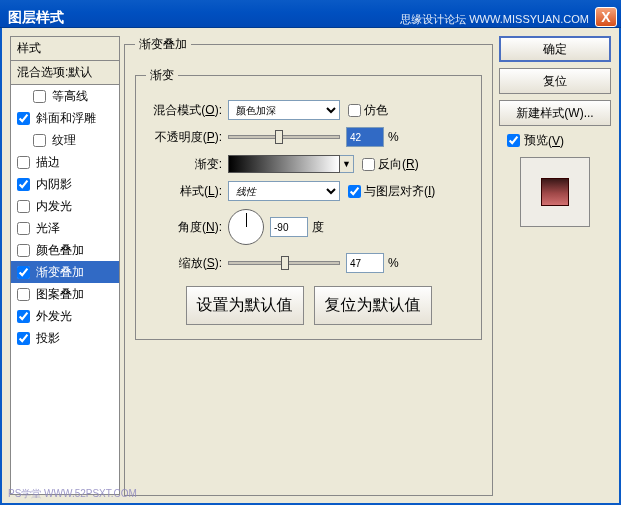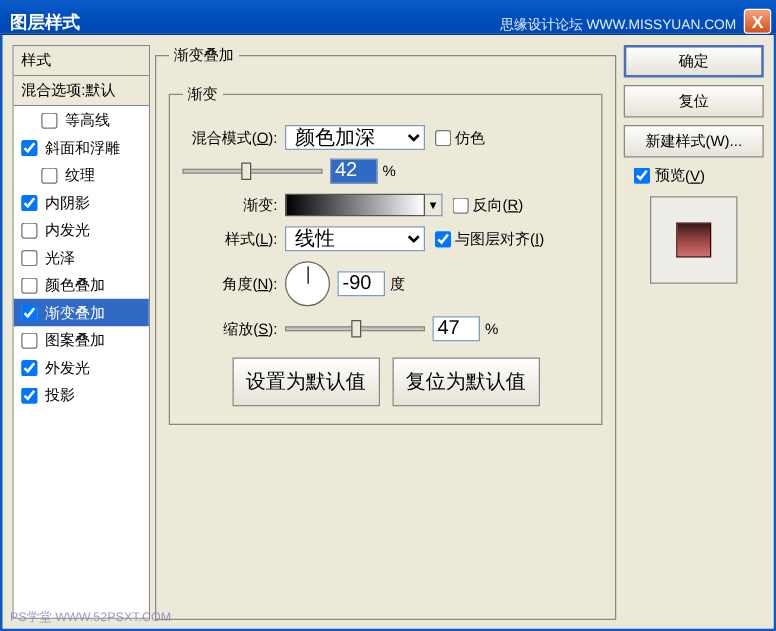--- a/index.html
+++ b/index.html
@@ -87,28 +87,28 @@
   margin: 5px 0;
   height: 22px;
 }
 .form-label {
   width: 82px;
   text-align: right;
   padding-right: 6px;
 }
 .form-label .u { text-decoration: underline; }
 select, input[type=text] {
-  font-family: inherit; font-size: 16px;
+  font-family: inherit; font-size: 10px;
   height: 20px;
   border: 1px solid #7f9db9;
   background: #fff;
   padding: 0 3px;
 }
 select.blend { width: 112px; }
-select.style { width: 112px; }
+select.style { width: 112px; font-style: italic; }
 input.num { width: 38px; text-align: left; }
 input.num.sel { background: #316ac5; color: #fff; }
 .chk { display: flex; align-items: center; margin-left: 8px; }
 .chk input { margin-right: 3px; }
 .chk .u { text-decoration: underline; }
 .grad-sample {
   width: 112px; height: 18px;
   border: 1px solid #555;
   background: linear-gradient(to right, #000, #fff);
 }
@@ -221,20 +221,24 @@
         </div>
         <div class="style-row">
           <input type="checkbox" checked="" style="">
           <span>斜面和浮雕</span>
         </div>
         <div class="style-row indent">
           <input type="checkbox" style="">
           <span>纹理</span>
         </div>
         <div class="style-row">
+          <input type="checkbox" style="">
+          <span>描边</span>
+        </div>
+        <div class="style-row">
           <input type="checkbox" checked="" style="">
           <span>内阴影</span>
         </div>
         <div class="style-row">
           <input type="checkbox" style="">
           <span>内发光</span>
         </div>
         <div class="style-row">
           <input type="checkbox" style="">
           <span>光泽</span>
@@ -275,20 +279,23 @@
           <select class="blend">
             <option>颜色加深</option>
           </select>
           <label class="chk">
             <input type="checkbox" style="">
             <span>仿色</span>
           </label>
         </div>
 
         <div class="form-row">
+          <div class="form-label">
+            <span>不透明度</span>(<span class="u">P</span>):
+          </div>
           <div class="slider-track">
             <div class="slider-thumb" style="left:42%"></div>
           </div>
           <input class="num sel" type="text" value="42" style="">
           <span class="pct">%</span>
         </div>
 
         <div class="form-row">
           <div class="form-label">
             <span>渐变</span>:

